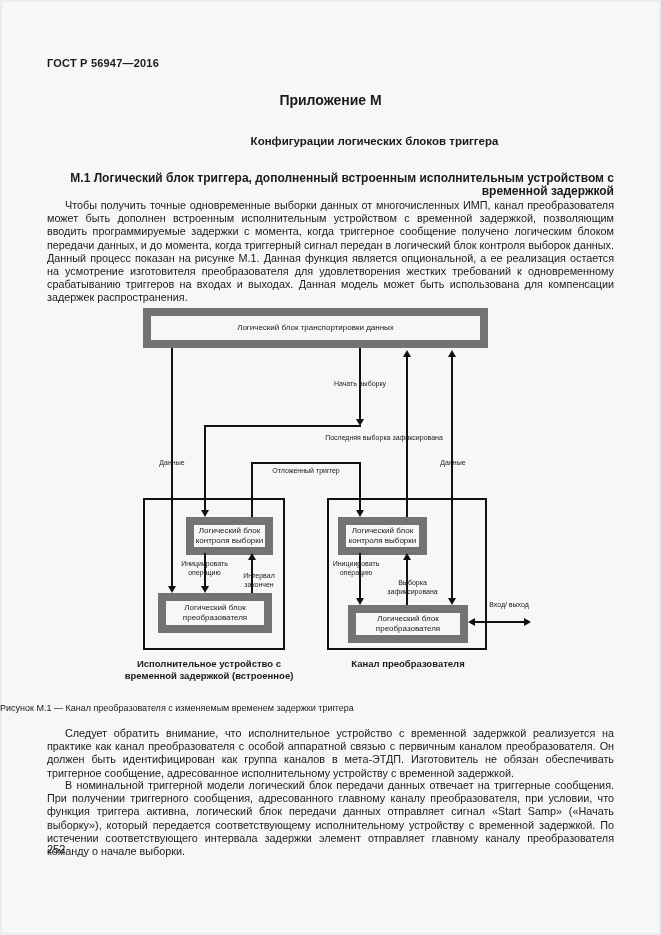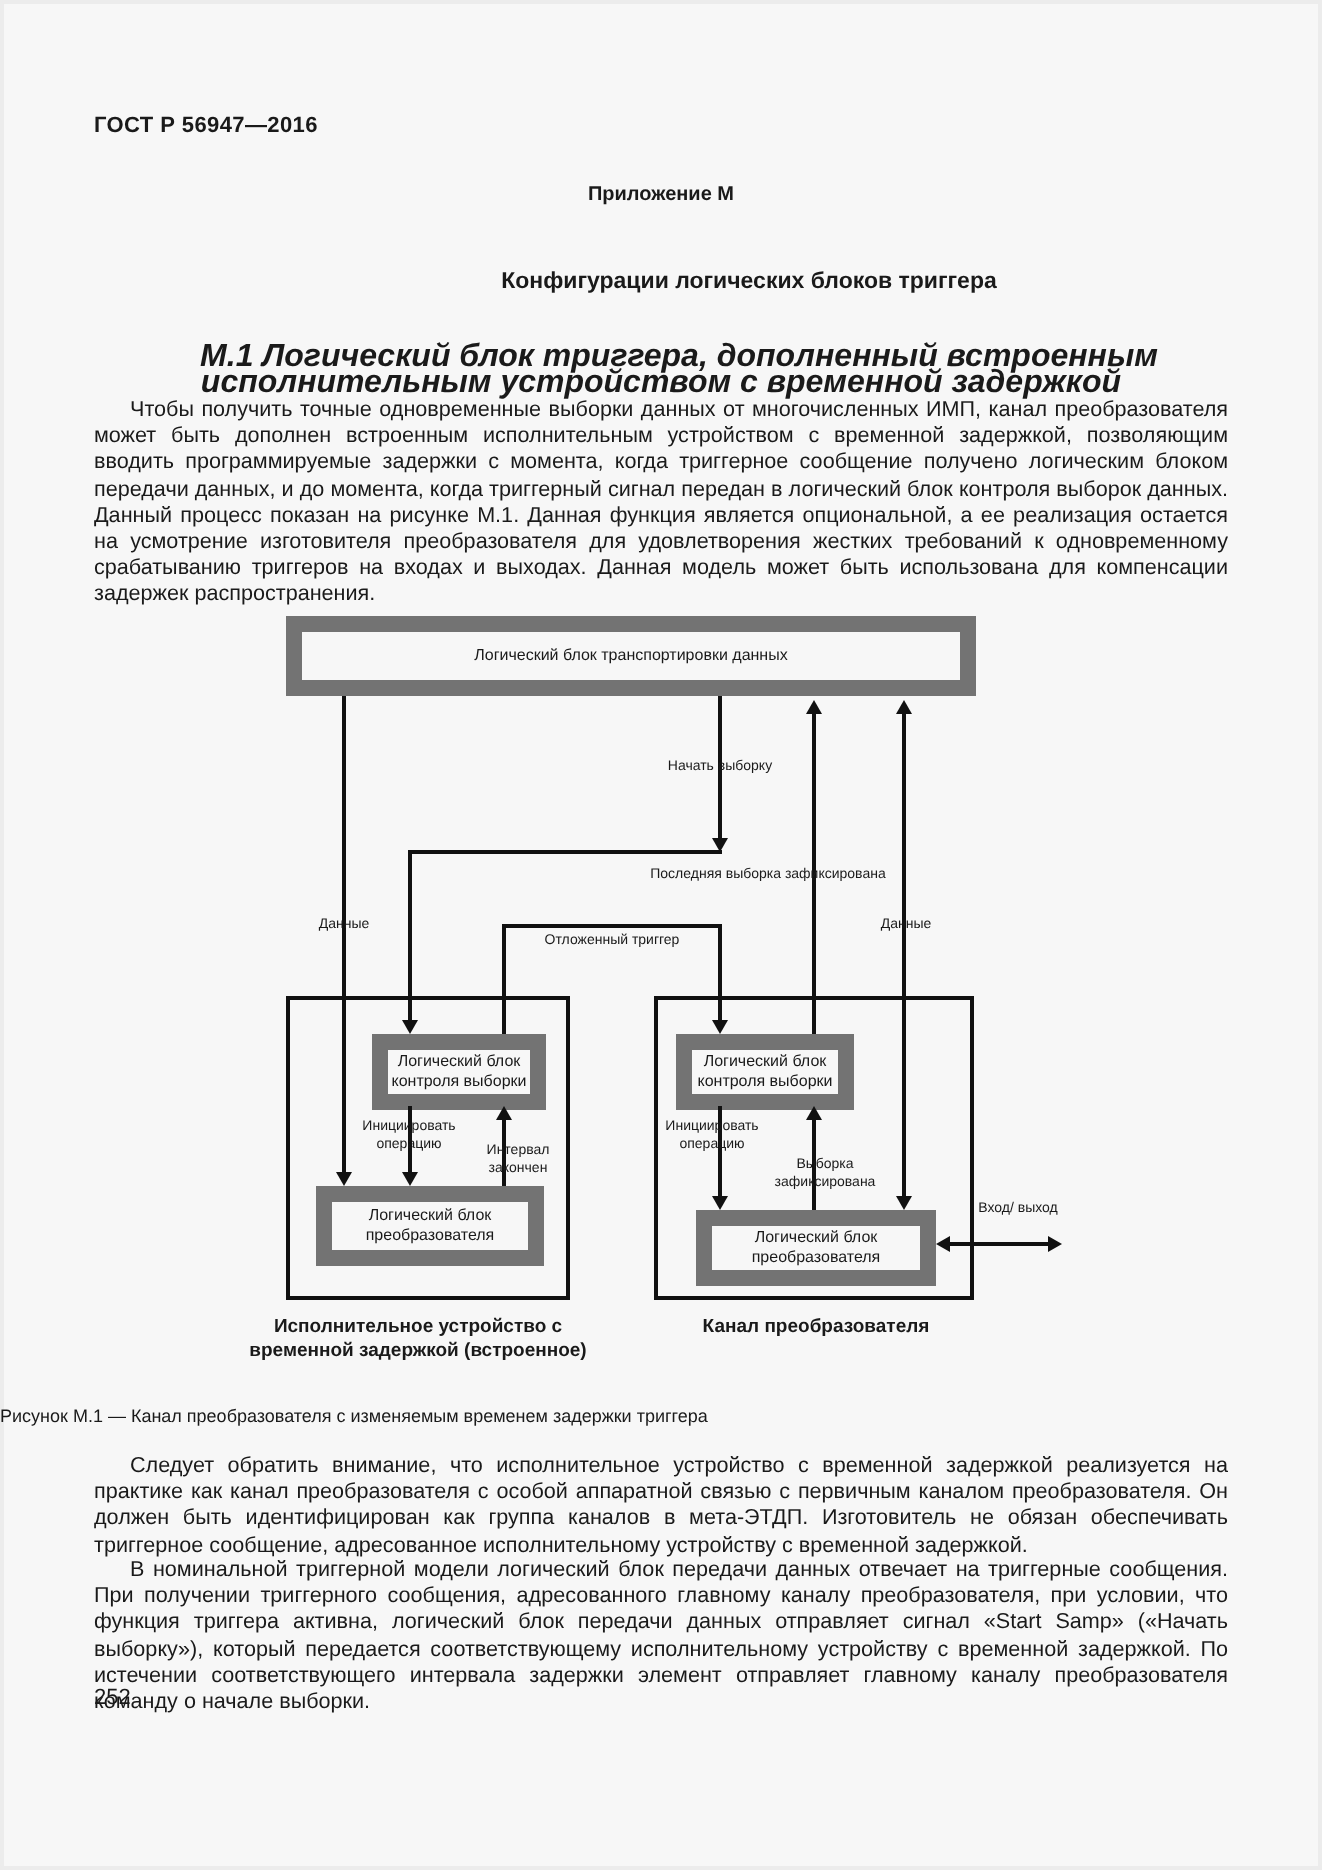--- a/index.html
+++ b/index.html
@@ -10,28 +10,28 @@
     color:#1a1a1a;
     position:relative;
     overflow:hidden;
   }
   .page{position:absolute;inset:0;box-shadow:inset 0 0 0 2px #ececec;}
   .bold{font-weight:bold;}
   .center{text-align:center;}
   .abs{position:absolute;}
 
   .gost-header{left:47px;top:57px;font-size:11px;letter-spacing:.2px;text-align:right;}
-  .appendix-name{left:0;top:92px;width:100%;font-size:10px;}
+  .appendix-name{left:0;top:92px;width:100%;font-size:14px;}
   .appendix-type{left:0;top:105px;width:100%;font-size:10.5px;}
   .page-title{left:0;top:135px;width:100%;font-size:11.5px;margin-left:44px;}
 
   .section-heading{
     left:47px;top:172px;width:567px;
-    font-size:16px;line-height:13.2px;font-weight:bold;
-    text-indent:18px;text-align:center;font-style:italic;
+    font-size:12px;line-height:13.2px;font-weight:bold;
+    text-indent:18px;text-align:right;
   }
   .body-text{
     left:47px;width:567px;margin:0;
     font-size:10.8px;line-height:13.2px;
     text-align:justify;text-indent:18px;
   }
   .p1{top:199px;}
   .p2{top:727px;}
   .p3{top:779px;}
   .page-number{left:47px;top:843px;font-size:11px;}

